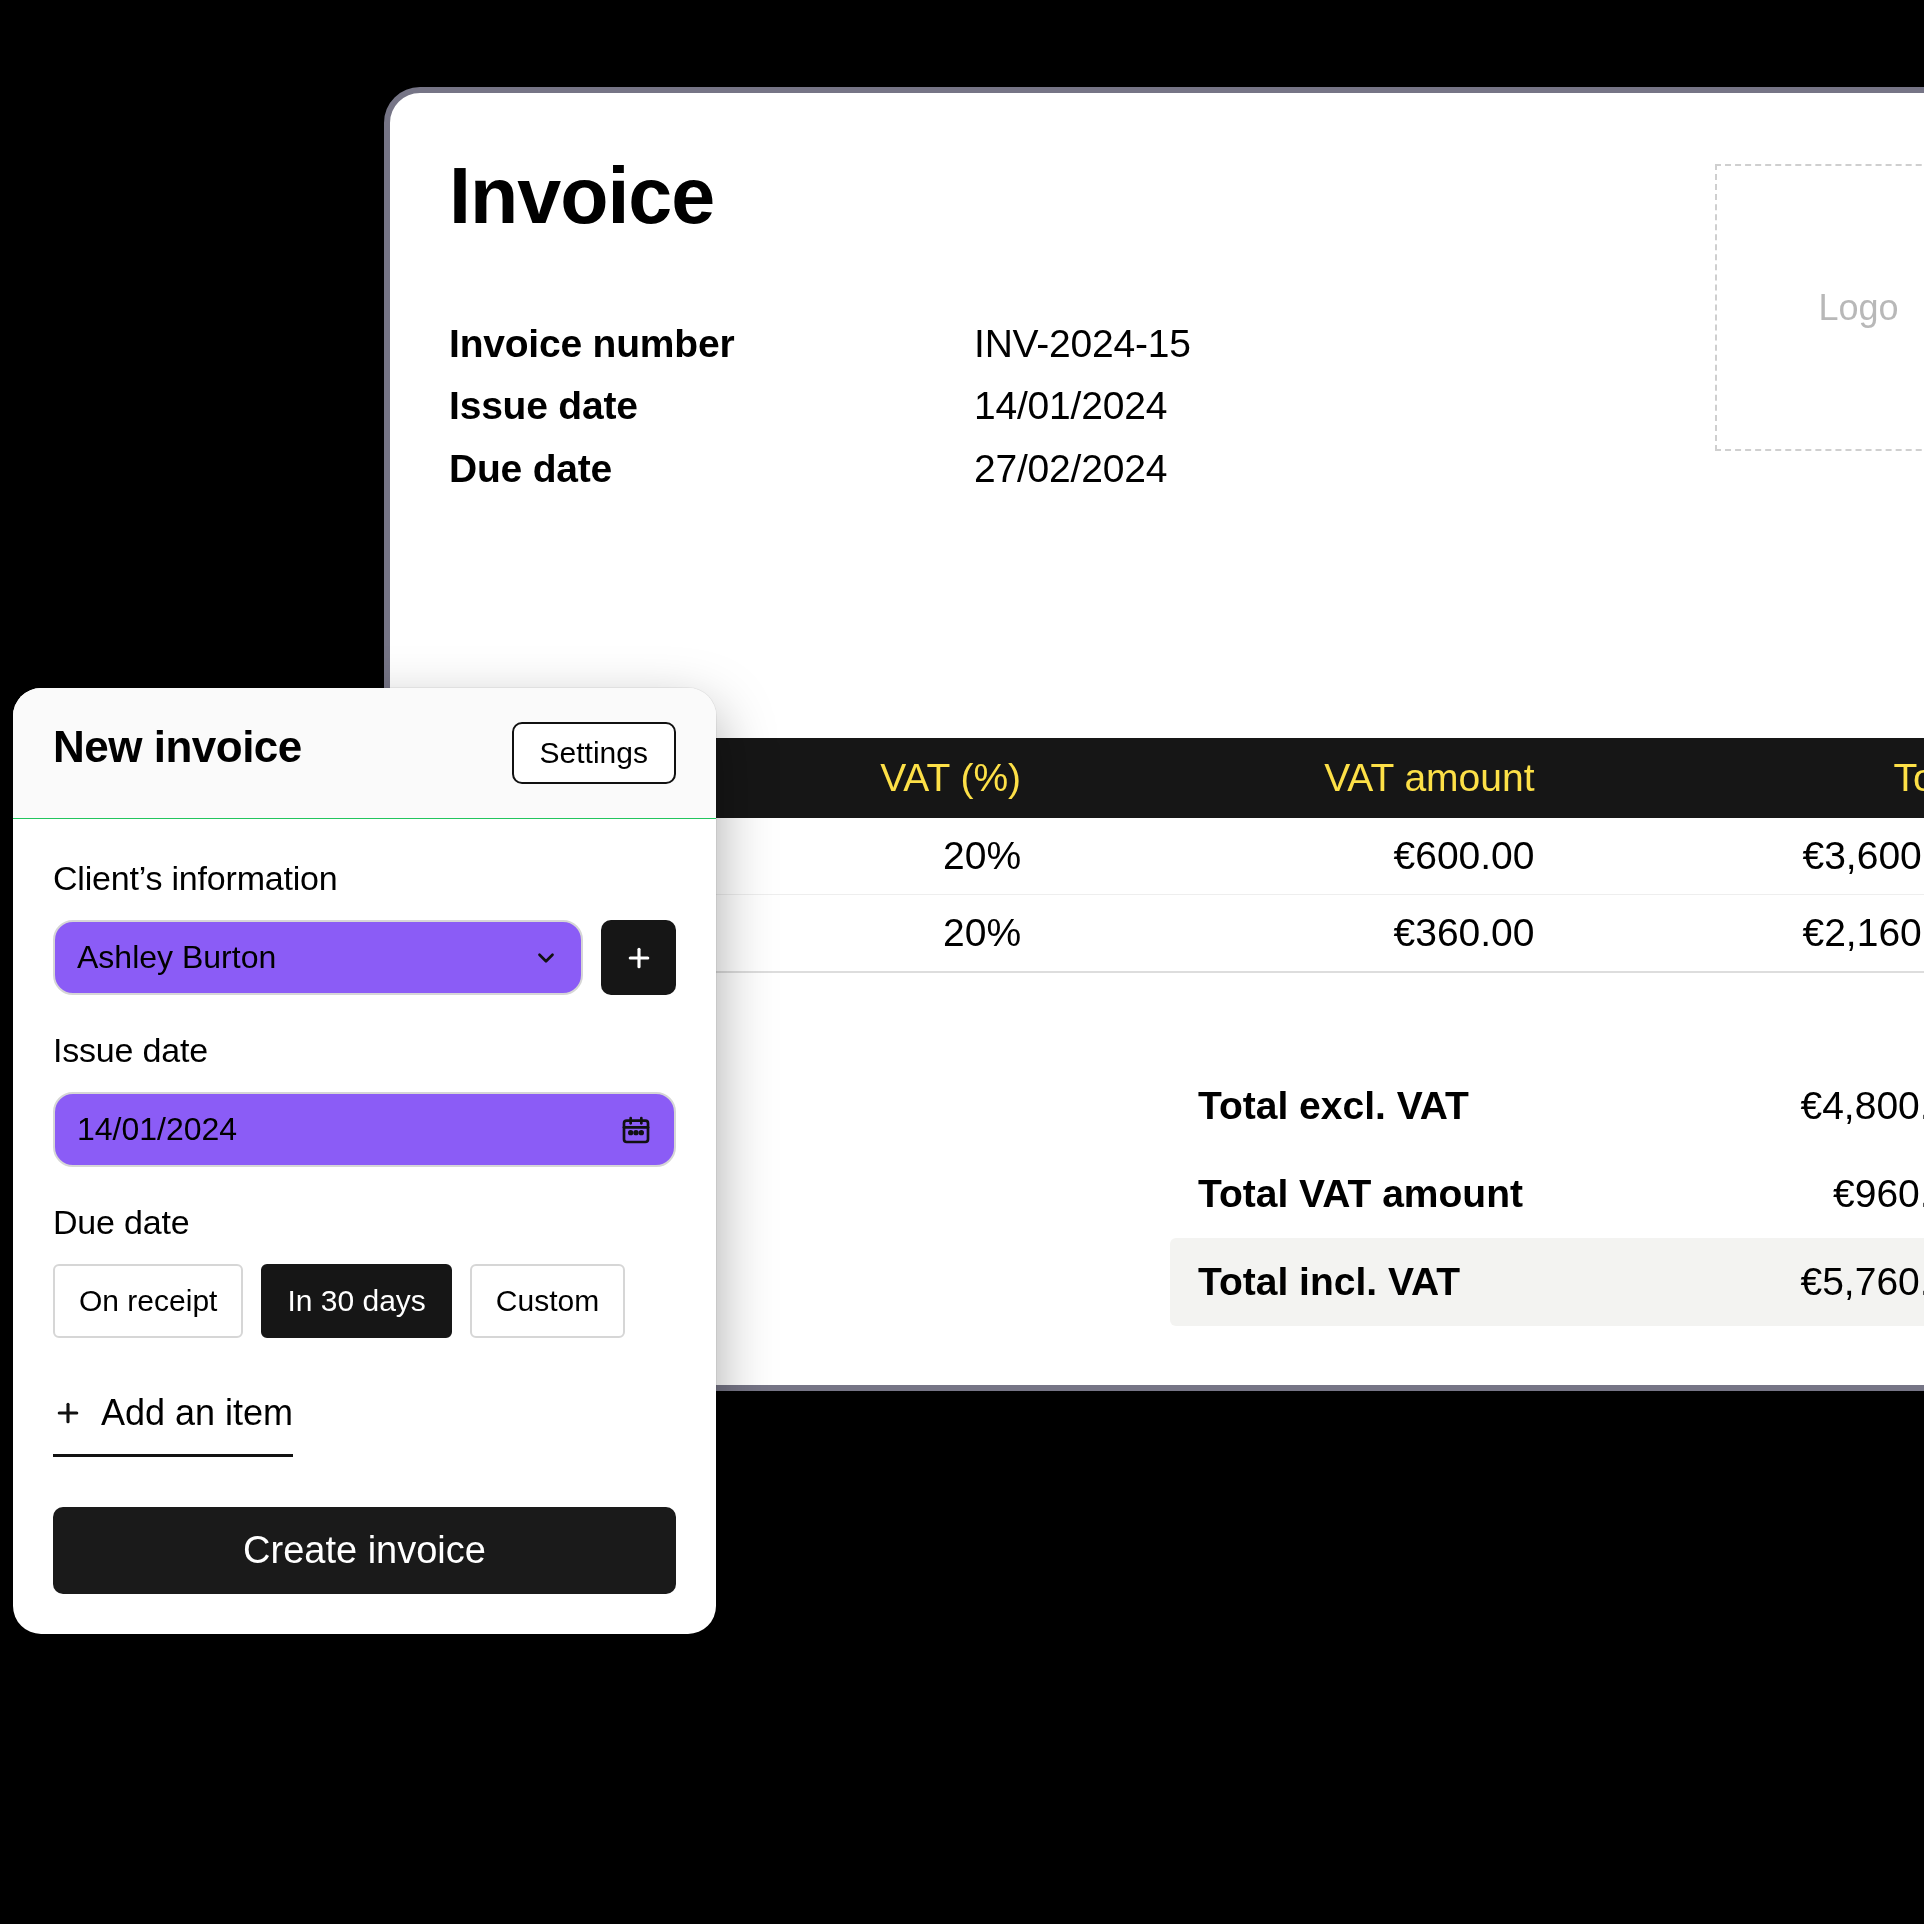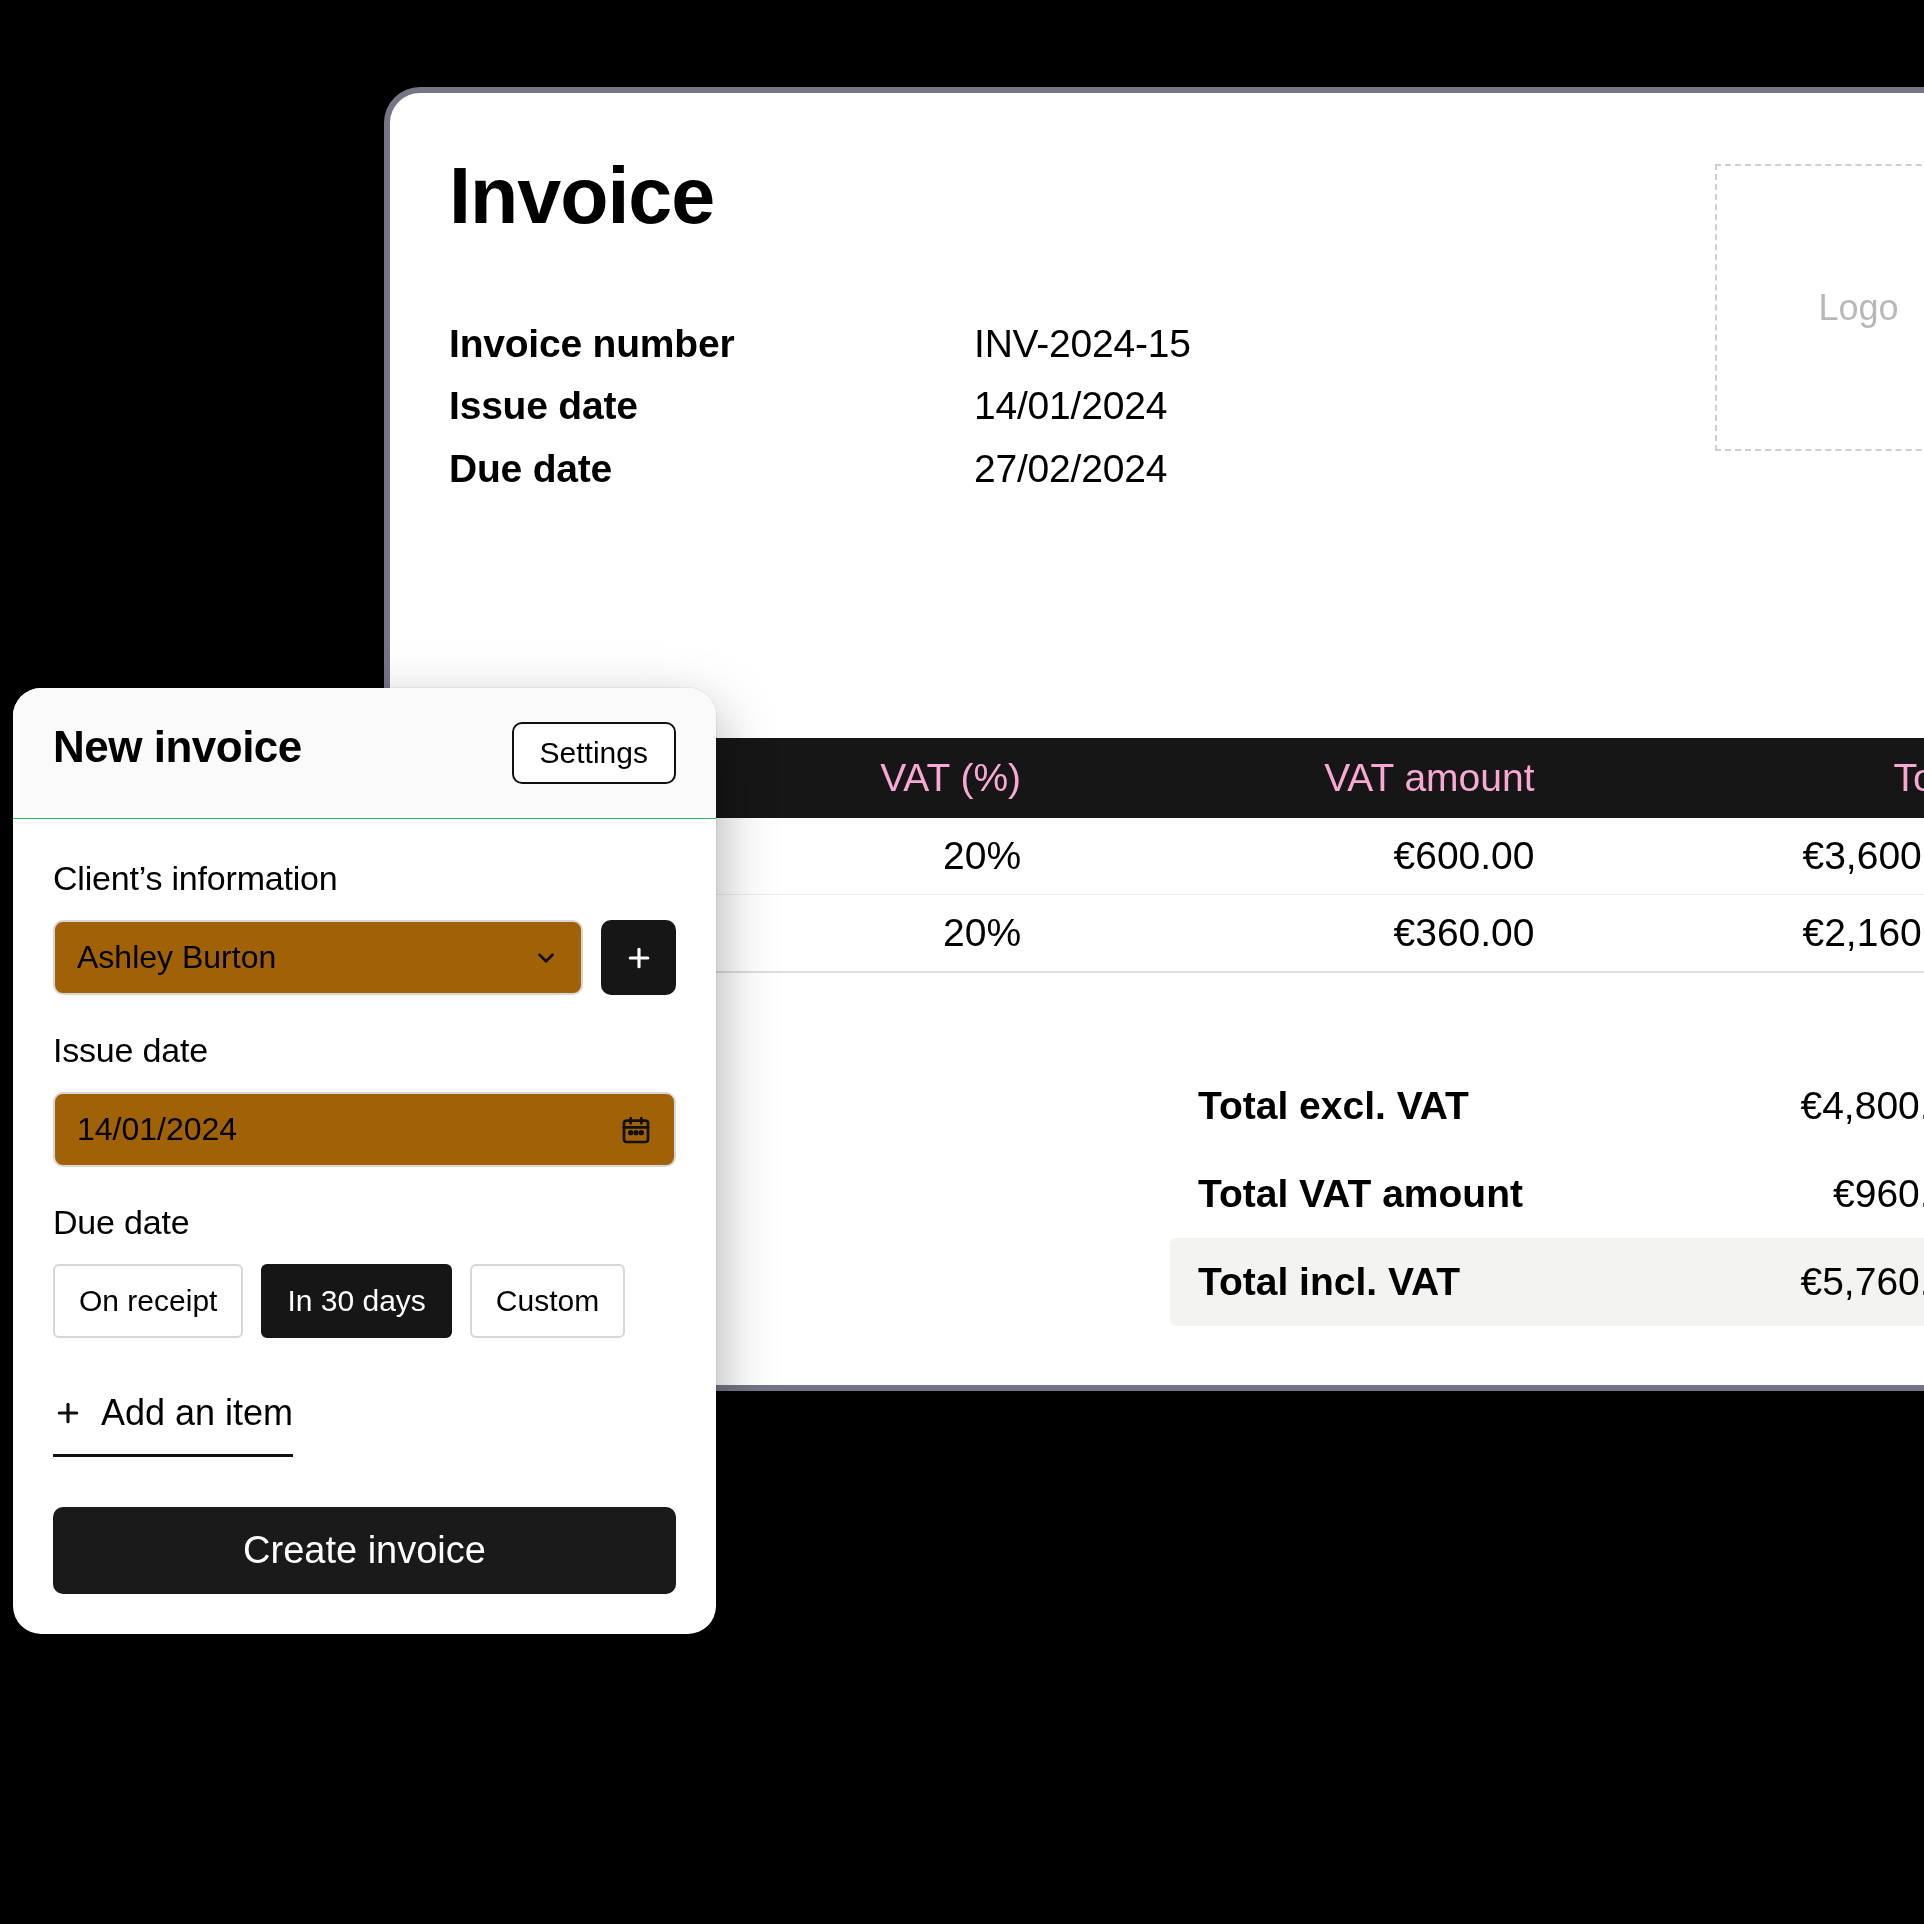--- a/index.html
+++ b/index.html
@@ -54,21 +54,21 @@
     justify-content: center;
     color: #b8b8b8;
     font-size: 36px;
     margin-top: 14px;
   }
 
   
   .tbl { width: 100%; border-collapse: collapse; font-size: 39px; }
   .tbl thead th {
     background: #161616;
-    color: #f9a8d4;
+    color: #fde047;
     font-weight: 500;
     padding: 18px 26px;
     text-align: right;
   }
   .tbl thead th:first-child { border-radius: 6px 0 0 6px; }
   .tbl thead th:last-child  { border-radius: 0 6px 6px 0; }
   .tbl tbody td {
     padding: 16px 26px;
     text-align: right;
     border-bottom: 1px solid #eee;
@@ -129,27 +129,27 @@
     margin-bottom: 22px;
     margin-top: 6px;
     letter-spacing:-0.2px;
   }
 
   .row { display: flex; gap: 18px; margin-bottom: 36px; }
   .select, .input {
     flex: 1;
     height: 75px;
     border: 2px solid #d6d6d6;
-    border-radius: 10px;
+    border-radius: 20px;
     padding: 0 22px;
     display: flex;
     align-items: center;
     justify-content: space-between;
     font-size: 32px;
-    background: #a16207;
+    background: #8b5cf6;
     cursor: pointer;
   }
   .select svg, .input svg { flex: none; }
   .addbtn {
     width: 75px; height: 75px;
     background: #161616;
     color: #fff;
     border-radius: 10px;
     display:flex; align-items:center; justify-content:center;
     cursor:pointer;

